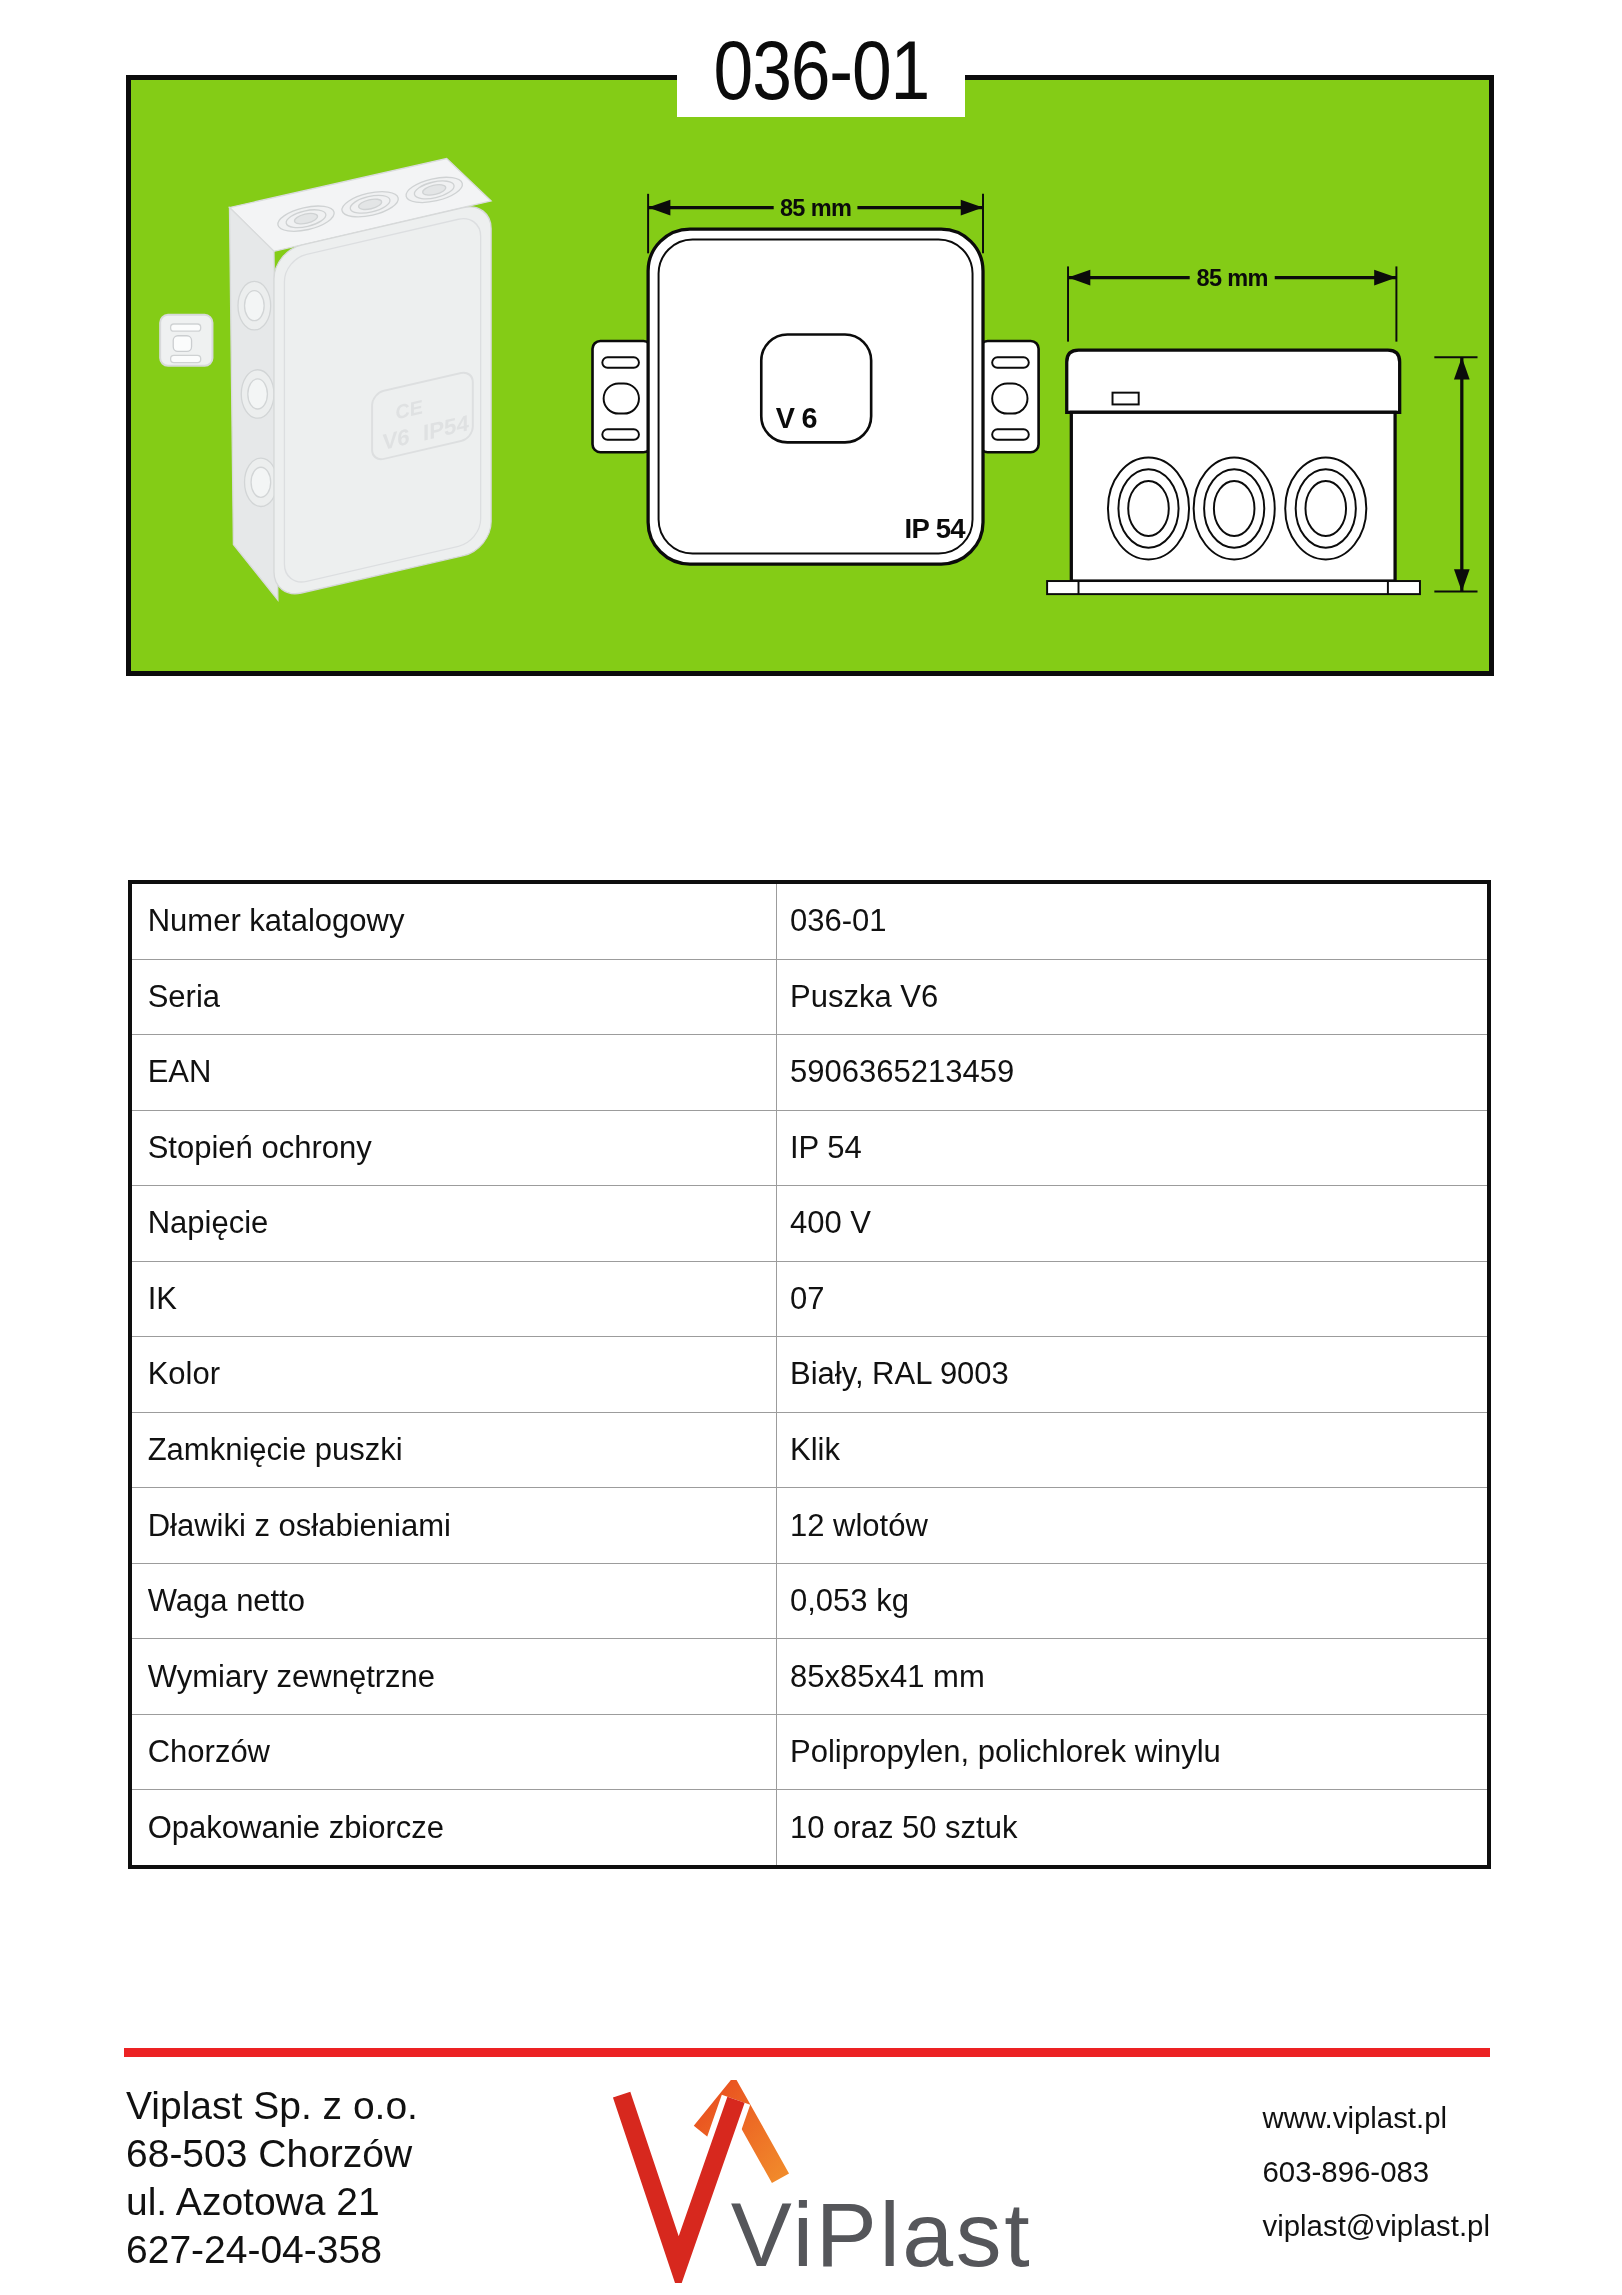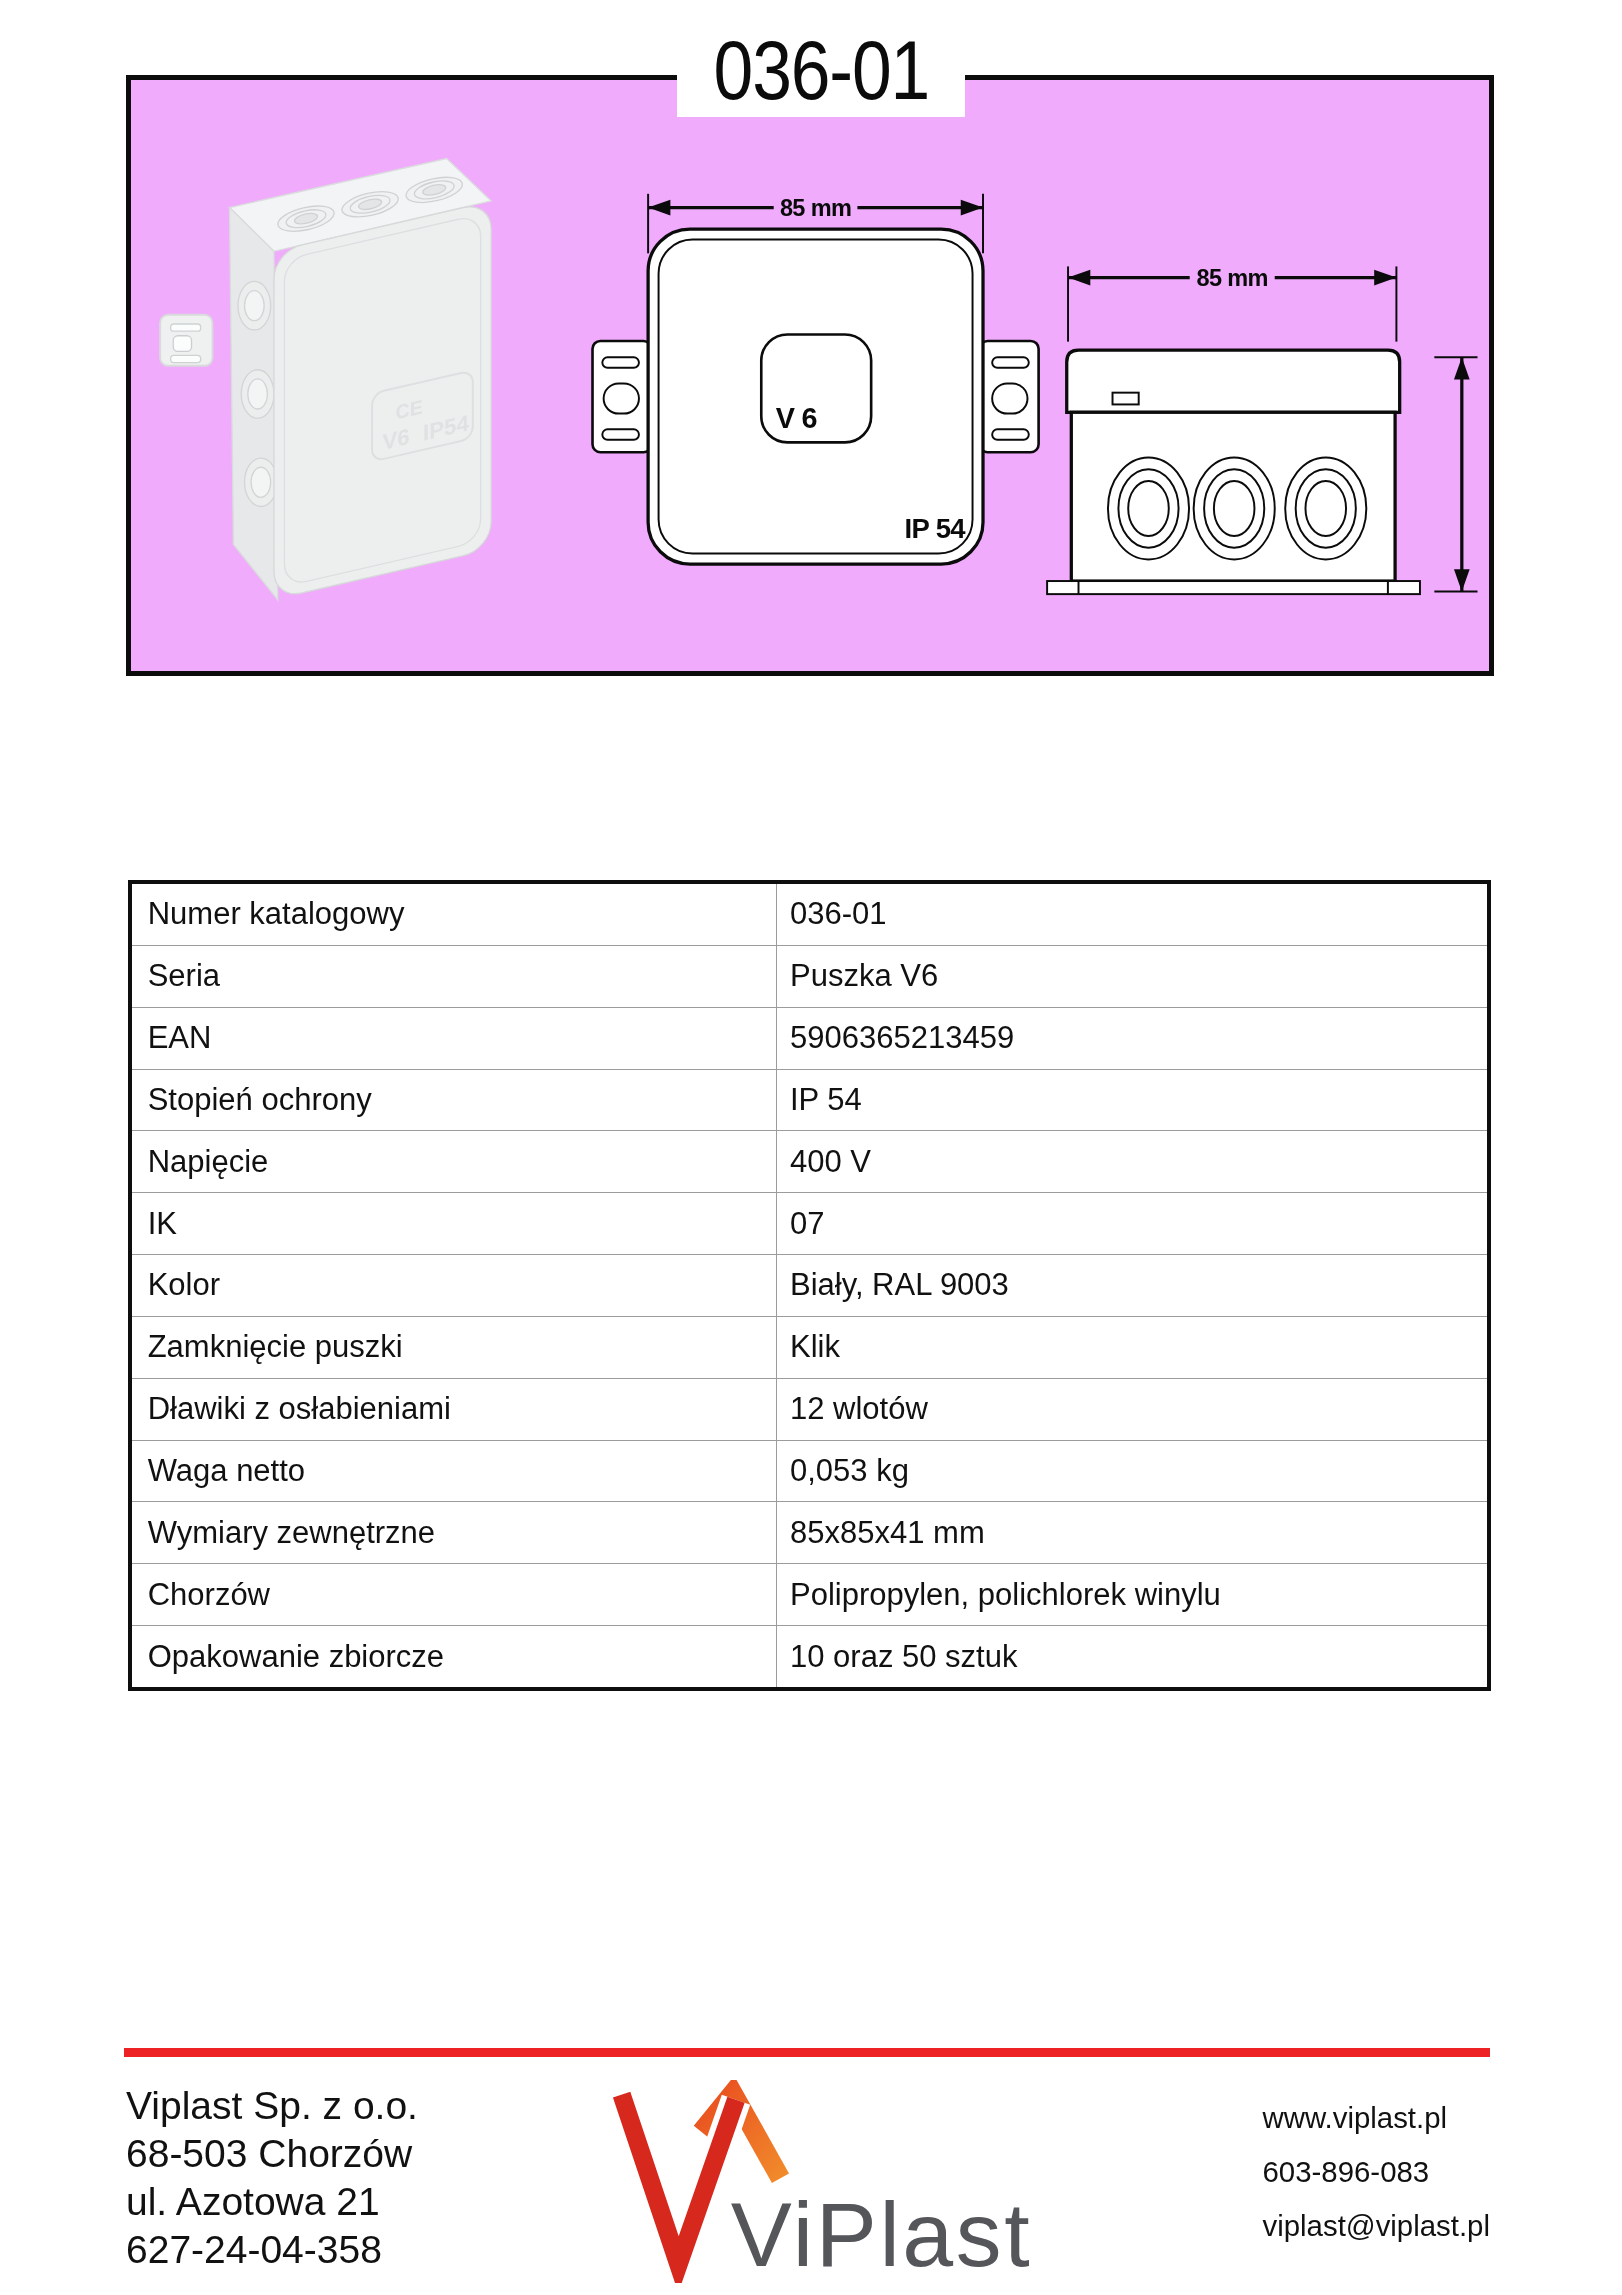--- a/index.html
+++ b/index.html
@@ -3,34 +3,34 @@
 <meta charset="utf-8">
 <style>
   html,body{margin:0;padding:0;}
   body{
     width:1623px;height:2295px;position:relative;background:#ffffff;
     font-family:"Liberation Sans",sans-serif;color:#111;overflow:hidden;
   }
   
   .image-box{
     position:absolute;left:126px;top:75px;width:1368px;height:601px;
-    border:5.2px solid #0c0c0c;box-sizing:border-box;background:#f0abfc;
+    border:5.2px solid #0c0c0c;box-sizing:border-box;background:#84cc16;
   }
   .page-title{
     position:absolute;left:677px;top:25px;width:288px;height:92px;
     background:#ffffff;z-index:2;display:flex;align-items:center;justify-content:center;
   }
   .page-title span{
     display:inline-block;font-size:83px;letter-spacing:-1.3px;
     transform:scaleX(0.86);transform-origin:center;white-space:nowrap;color:#0b0b0b;
   }
   .box-svg{position:absolute;left:0;top:0;width:1358px;height:590px;}
   
   .spec-table{
-    position:absolute;left:128px;top:880px;width:1363px;height:811px;
+    position:absolute;left:128px;top:880px;width:1363px;height:989px;
     border:4.6px solid #0e0e0e;box-sizing:border-box;display:flex;flex-direction:column;background:#fff;
   }
   .spec-row{flex:1;display:flex;border-bottom:1.3px solid #9c9c9c;min-height:0;}
   .spec-row:last-child{border-bottom:none;}
   .spec-label{
     width:645px;box-sizing:border-box;border-right:1.3px solid #9c9c9c;
     display:flex;align-items:center;padding-left:15.7px;font-size:31px;
   }
   .spec-value{flex:1;display:flex;align-items:center;padding-left:13px;font-size:31px;}
   

